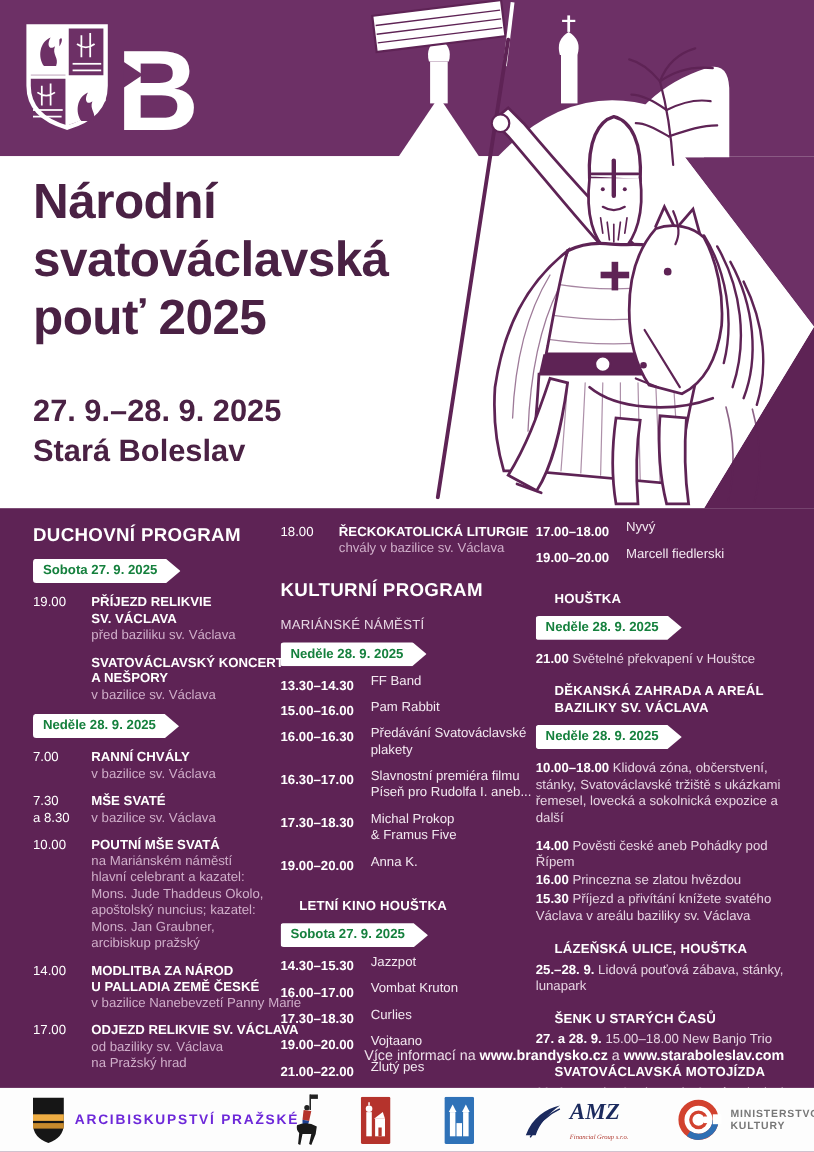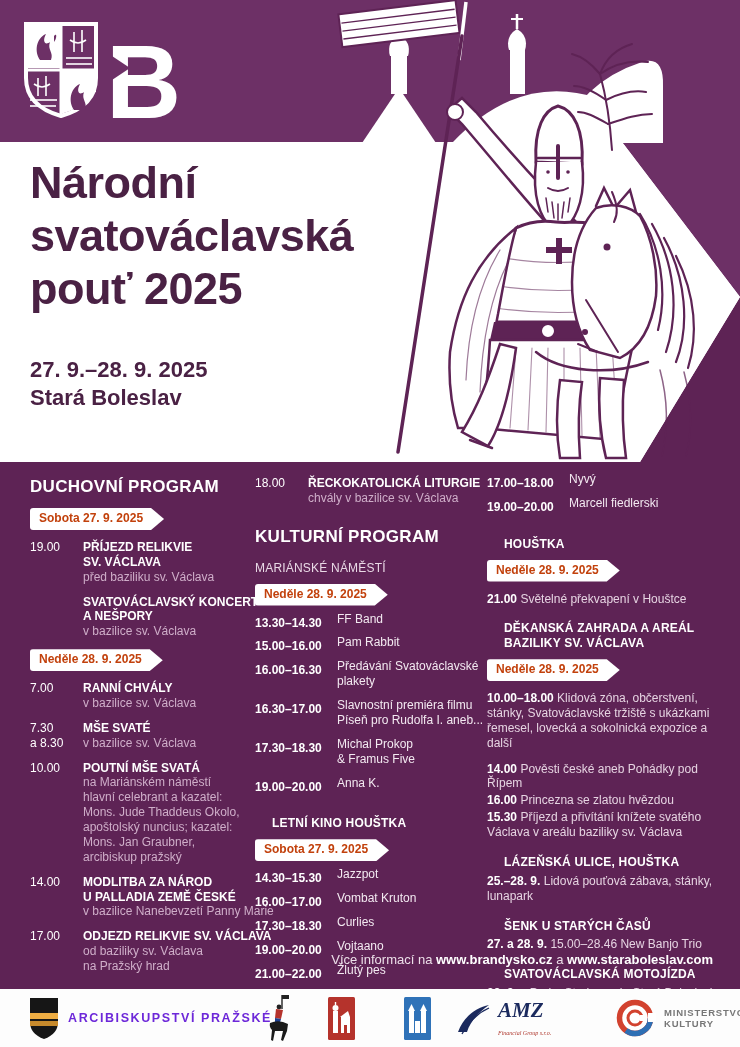--- a/index.html
+++ b/index.html
@@ -9,33 +9,33 @@
   }
   
   #headart{position:absolute;top:0;left:0;}
   
   .title{
     position:absolute;left:30px;top:156px;color:#4a2144;font-weight:800;
     font-size:45px;line-height:1.18;letter-spacing:-0.5px;
   }
   .dates{
     position:absolute;left:30px;top:356px;color:#4a2144;font-weight:800;
-    font-size:22px;line-height:1.28;
+    font-size:28px;line-height:1.28;
   }
   
   .program{position:absolute;left:0;top:462px;width:740px;height:585px;background:#5e2355;}
   .col{position:absolute;top:14px;font-size:12px;line-height:1.24;color:#f3e9f1;}
   .col1{left:30px;width:220px;}
   .col2{left:255px;width:226px;}
   .col3{left:487px;width:238px;}
   .h{font-size:17px;font-weight:800;color:#ffffff;letter-spacing:.3px;margin:0 0 11px;}
   .h.mid{margin-top:20px;}
   .badge-row{margin:2px 0 10px;}
   .badge{
-    display:inline-block;background:#ffffff;color:#c2410c;font-weight:800;font-size:12px;
+    display:inline-block;background:#ffffff;color:#15803d;font-weight:800;font-size:12px;
     padding:3px 21px 4px 9px;
     clip-path:polygon(0 0,calc(100% - 13px) 0,100% 50%,calc(100% - 13px) 100%,0 100%);
     border-radius:3px;
   }
   .e{display:grid;grid-template-columns:44px 1fr;column-gap:9px;margin-bottom:10px;}
   .e .t{font-weight:400;color:#ffffff;white-space:nowrap;}
   .e .ttl{font-weight:800;color:#ffffff;white-space:nowrap;}
   .e .d{color:#cfaec9;white-space:nowrap;}
   .p{display:grid;grid-template-columns:82px 1fr;column-gap:0;margin-bottom:2px;}
   .p .t{font-weight:800;color:#ffffff;white-space:nowrap;}
@@ -427,21 +427,21 @@
         <div class="i tight"><span class="t">14.00</span> <span>Pověsti české aneb Pohádky pod Řípem</span></div>
         <div class="i tight"><span class="t">16.00</span> <span>Princezna se zlatou hvězdou</span></div>
         <div class="i"><span class="t">15.30</span> <span>Příjezd a přivítání knížete svatého Václava v areálu baziliky sv. Václava</span></div>
         <div class="v">
           <div>LÁZEŇSKÁ ULICE, HOUŠTKA</div>
         </div>
         <div class="n"><span class="t">25.–28. 9.</span> <span>Lidová pouťová zábava, stánky, lunapark</span></div>
         <div class="v">
           <div>ŠENK U STARÝCH ČASŮ</div>
         </div>
-        <div class="n"><span class="t">27. a 28. 9.</span> <span>15.00–28.46 New Banjo Trio</span></div>
+        <div class="n"><span class="t">27. a 28. 9.</span> <span>15.00–18.00 New Banjo Trio</span></div>
         <div class="v">
           <div>SVATOVÁCLAVSKÁ MOTOJÍZDA</div>
         </div>
         <div class="n"><span class="t">28. 9.</span> <span>z Prahy Strahova do Staré Boleslavi. Příjezd ve 12.00 hodin, následuje svatováclavské požehnání</span></div>
       </div>
   </div>
 
   <div class="moreinfo">
     <span>Více informací na</span>
     <b>www.brandysko.cz</b>
@@ -487,21 +487,21 @@
       <svg width="27" height="43" viewBox="0 0 27 43">
         <rect x="0" y="0" width="27" height="43" rx="1.5" fill="#2f72b8"></rect>
         <rect x="5" y="14" width="5" height="22" fill="#ffffff"></rect>
         <path d="M4,14 L7.5,7 L11,14 Z" fill="#ffffff"></path>
         <rect x="17" y="14" width="5" height="22" fill="#ffffff"></rect>
         <path d="M16,14 L19.5,7 L23,14 Z" fill="#ffffff"></path>
         <rect x="11" y="24" width="5" height="12" fill="#ffffff"></rect>
       </svg>
     </div>
 
-    <div class="logo" style="left:456px;top:11px;">
+    <div class="logo" style="left:476px;top:11px;">
       <svg width="34" height="32" viewBox="0 0 34 32">
         <path d="M2,28 C8,12 20,4 33,1 C22,9 14,18 11,28 Z" fill="#1b2a5e"></path>
         <path d="M6,30 C14,16 24,8 33,4" stroke="#1b2a5e" stroke-width="1.3" fill="none"></path>
       </svg>
       <span>
         <span class="amz-txt">AMZ</span><br>
         <span class="amz-sub">Financial Group s.r.o.</span>
       </span>
     </div>
 

